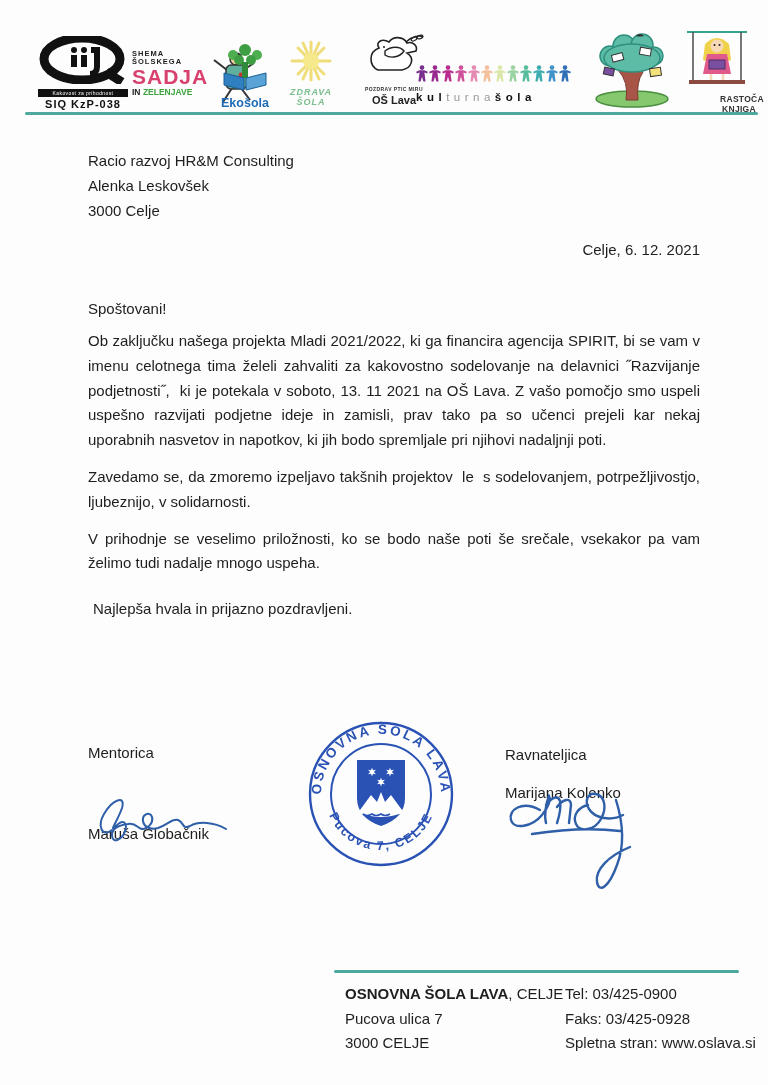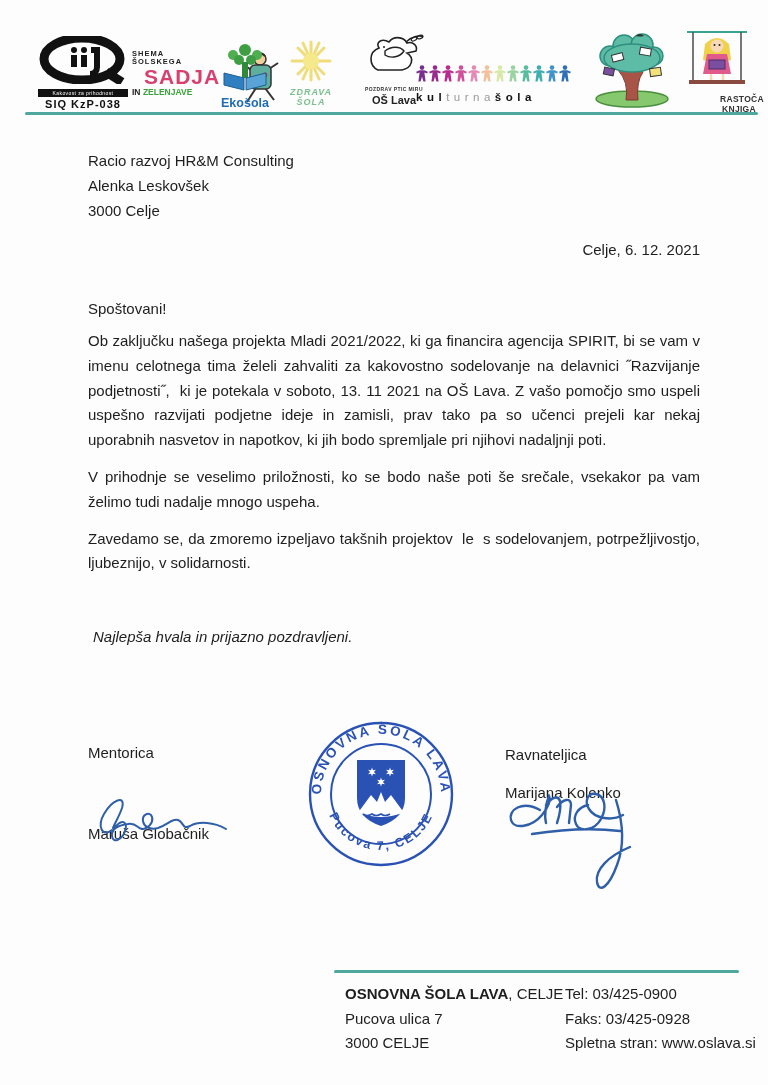--- a/index.html
+++ b/index.html
@@ -15,41 +15,41 @@
   .header-rule{top:112px;left:25px;width:733px;}
   .footer-rule{top:970px;left:334px;width:405px;}
 
   .siq-bar{background:#111;color:#fff;font-size:5px;text-align:center;
     padding:1px 2px;letter-spacing:.4px;margin-top:1px;}
   .siq-code{font-weight:bold;font-size:11px;letter-spacing:1px;color:#111;text-align:center;margin-top:1px;}
 
   .shema{display:flex;align-items:flex-start;}
   .shema-text{line-height:1;text-align:left;}
   .shema-top{font-size:7.5px;font-weight:bold;color:#222;letter-spacing:1px;}
-  .shema-main{font-size:21px;font-weight:bold;color:#d8416e;letter-spacing:1px;margin:1px 12px;}
+  .shema-main{font-size:21px;font-weight:bold;color:#d8416e;letter-spacing:1px;margin:1px 0;}
   .shema-sub{font-size:8.5px;font-weight:bold;}
   .shema-sub .in{color:#222;}
   .shema-sub .zel{color:#3aa33a;}
 
   .ekosola-label{color:#1f6cb5;font-weight:bold;font-size:12.5px;text-align:center;margin-top:0;}
   .zdrava-label{color:#7bbf8e;font-weight:bold;font-style:italic;font-size:9px;text-align:center;letter-spacing:1px;}
   .oslava-cap{font-size:5px;font-weight:bold;color:#333;text-align:center;letter-spacing:.4px;}
   .oslava-label{font-size:11px;font-weight:bold;color:#222;text-align:center;margin-top:2px;}
   .kulturna-text{font-size:11.5px;letter-spacing:4.5px;white-space:nowrap;margin-top:1px;}
   .kulturna-text .dark{font-weight:bold;color:#111;}
   .kulturna-text .light{color:#9a9a9a;text-align:center;}
   .rastoca-label{font-size:8.5px;font-weight:bold;color:#333;text-align:center;letter-spacing:.3px;margin-top:2px;margin-left:44px;}
 
   
   .letter{position:absolute;left:88px;top:148px;width:612px;font-size:15px;}
   .address div{line-height:25px;}
   .date{ text-align:right;margin-top:14px;line-height:25px;}
   .salutation{margin-top:34px;line-height:25px;}
   .par{margin:8px 0 12px 0;line-height:24.8px;text-align:justify;white-space:pre-wrap;}
-  .closing{margin-top:48px;padding-left:5px;line-height:25px;font-style:italic;}
+  .closing{margin-top:20px;padding-left:5px;line-height:25px;}
 
   
   .sig-label{position:absolute;font-size:15px;line-height:22px;}
   .sig-svg{position:absolute;}
   .stamp{position:absolute;left:303px;top:716px;}
 
   
   .footer-col{position:absolute;font-size:15px;line-height:24.5px;}
   .f-left{left:345px;top:982px;}
   .f-right{left:565px;top:982px;}
@@ -209,22 +209,22 @@
 
   <div class="letter">
     <div class="address">
       <div>Racio razvoj HR&amp;M Consulting</div>
       <div>Alenka Leskovšek</div>
       <div>3000 Celje</div>
     </div>
     <div class="date">Celje, 6. 12. 2021</div>
     <div class="salutation">Spoštovani!</div>
     <p class="par">Ob zaključku našega projekta Mladi 2021/2022, ki ga financira agencija SPIRIT, bi se vam v imenu celotnega tima želeli zahvaliti za kakovostno sodelovanje na delavnici ˝Razvijanje podjetnosti˝,  ki je potekala v soboto, 13. 11 2021 na OŠ Lava. Z vašo pomočjo smo uspeli uspešno razvijati podjetne ideje in zamisli, prav tako pa so učenci prejeli kar nekaj uporabnih nasvetov in napotkov, ki jih bodo spremljale pri njihovi nadaljnji poti.</p>
+    <p class="par">Zavedamo se, da zmoremo izpeljavo takšnih projektov  le  s sodelovanjem, potrpežljivostjo, ljubeznijo, v solidarnosti.</p>
     <p class="par">V prihodnje se veselimo priložnosti, ko se bodo naše poti še srečale, vsekakor pa vam želimo tudi nadalje mnogo uspeha.</p>
-    <p class="par">Zavedamo se, da zmoremo izpeljavo takšnih projektov  le  s sodelovanjem, potrpežljivostjo, ljubeznijo, v solidarnosti.</p>
     <div class="closing">Najlepša hvala in prijazno pozdravljeni.</div>
   </div>
 
   <div class="sig-label" style="left:88px;top:742px;">Mentorica</div>
   <div class="sig-label" style="left:88px;top:780px;margin-top:43px;">Maruša Globačnik</div>
   <svg class="sig-svg" style="left:92px;top:792px;" width="140" height="58" viewBox="0 0 140 58">
     <path d="M20,38 C10,46 5,34 12,22 C20,8 34,2 30,16 C26,28 16,42 24,34 C31,27 36,30 33,39 C30,48 21,52 20,44 C19,37 27,33 36,32 C46,30 46,40 54,36 C60,33 62,27 59,23 C56,20 50,23 51,29 C52,35 58,38 66,36 C76,33 80,26 86,28 C92,30 90,38 98,34 C107,29 122,30 134,37" stroke="#2e5fa8" fill="none" stroke-width="2" stroke-linecap="round"></path>
   </svg>
 
   <svg class="stamp" width="156" height="156" viewBox="-78 -78 156 156">

